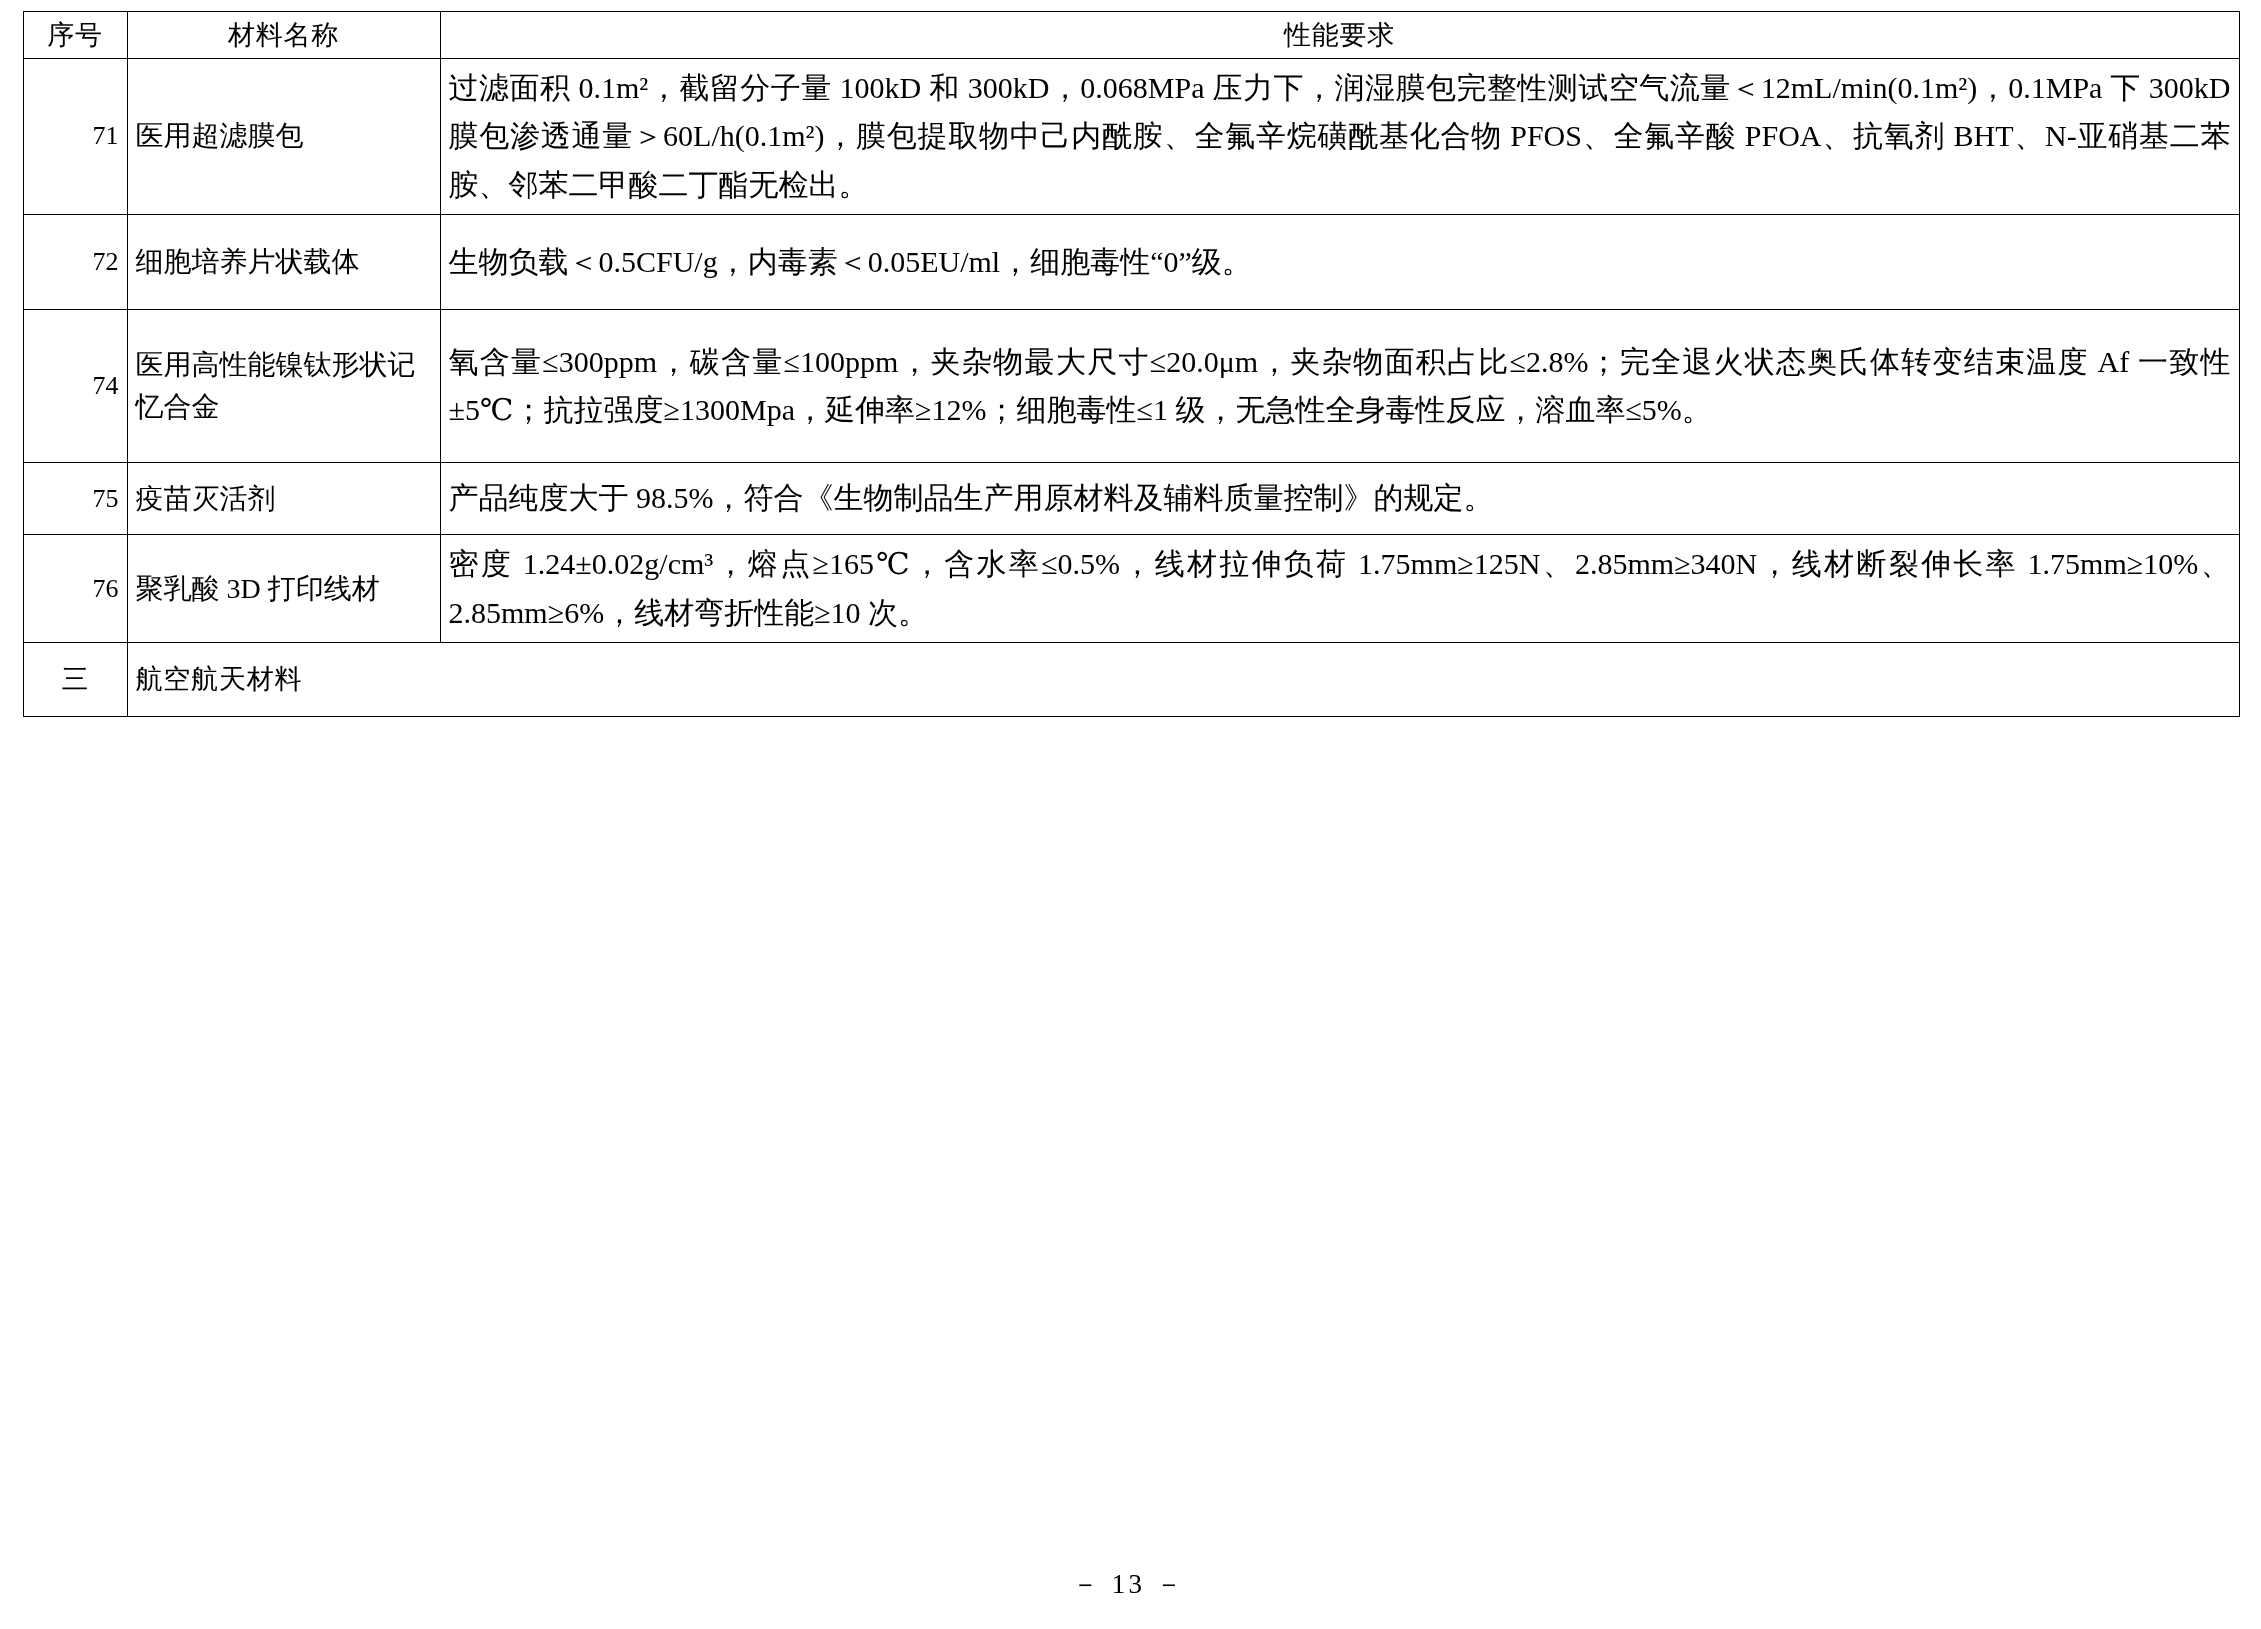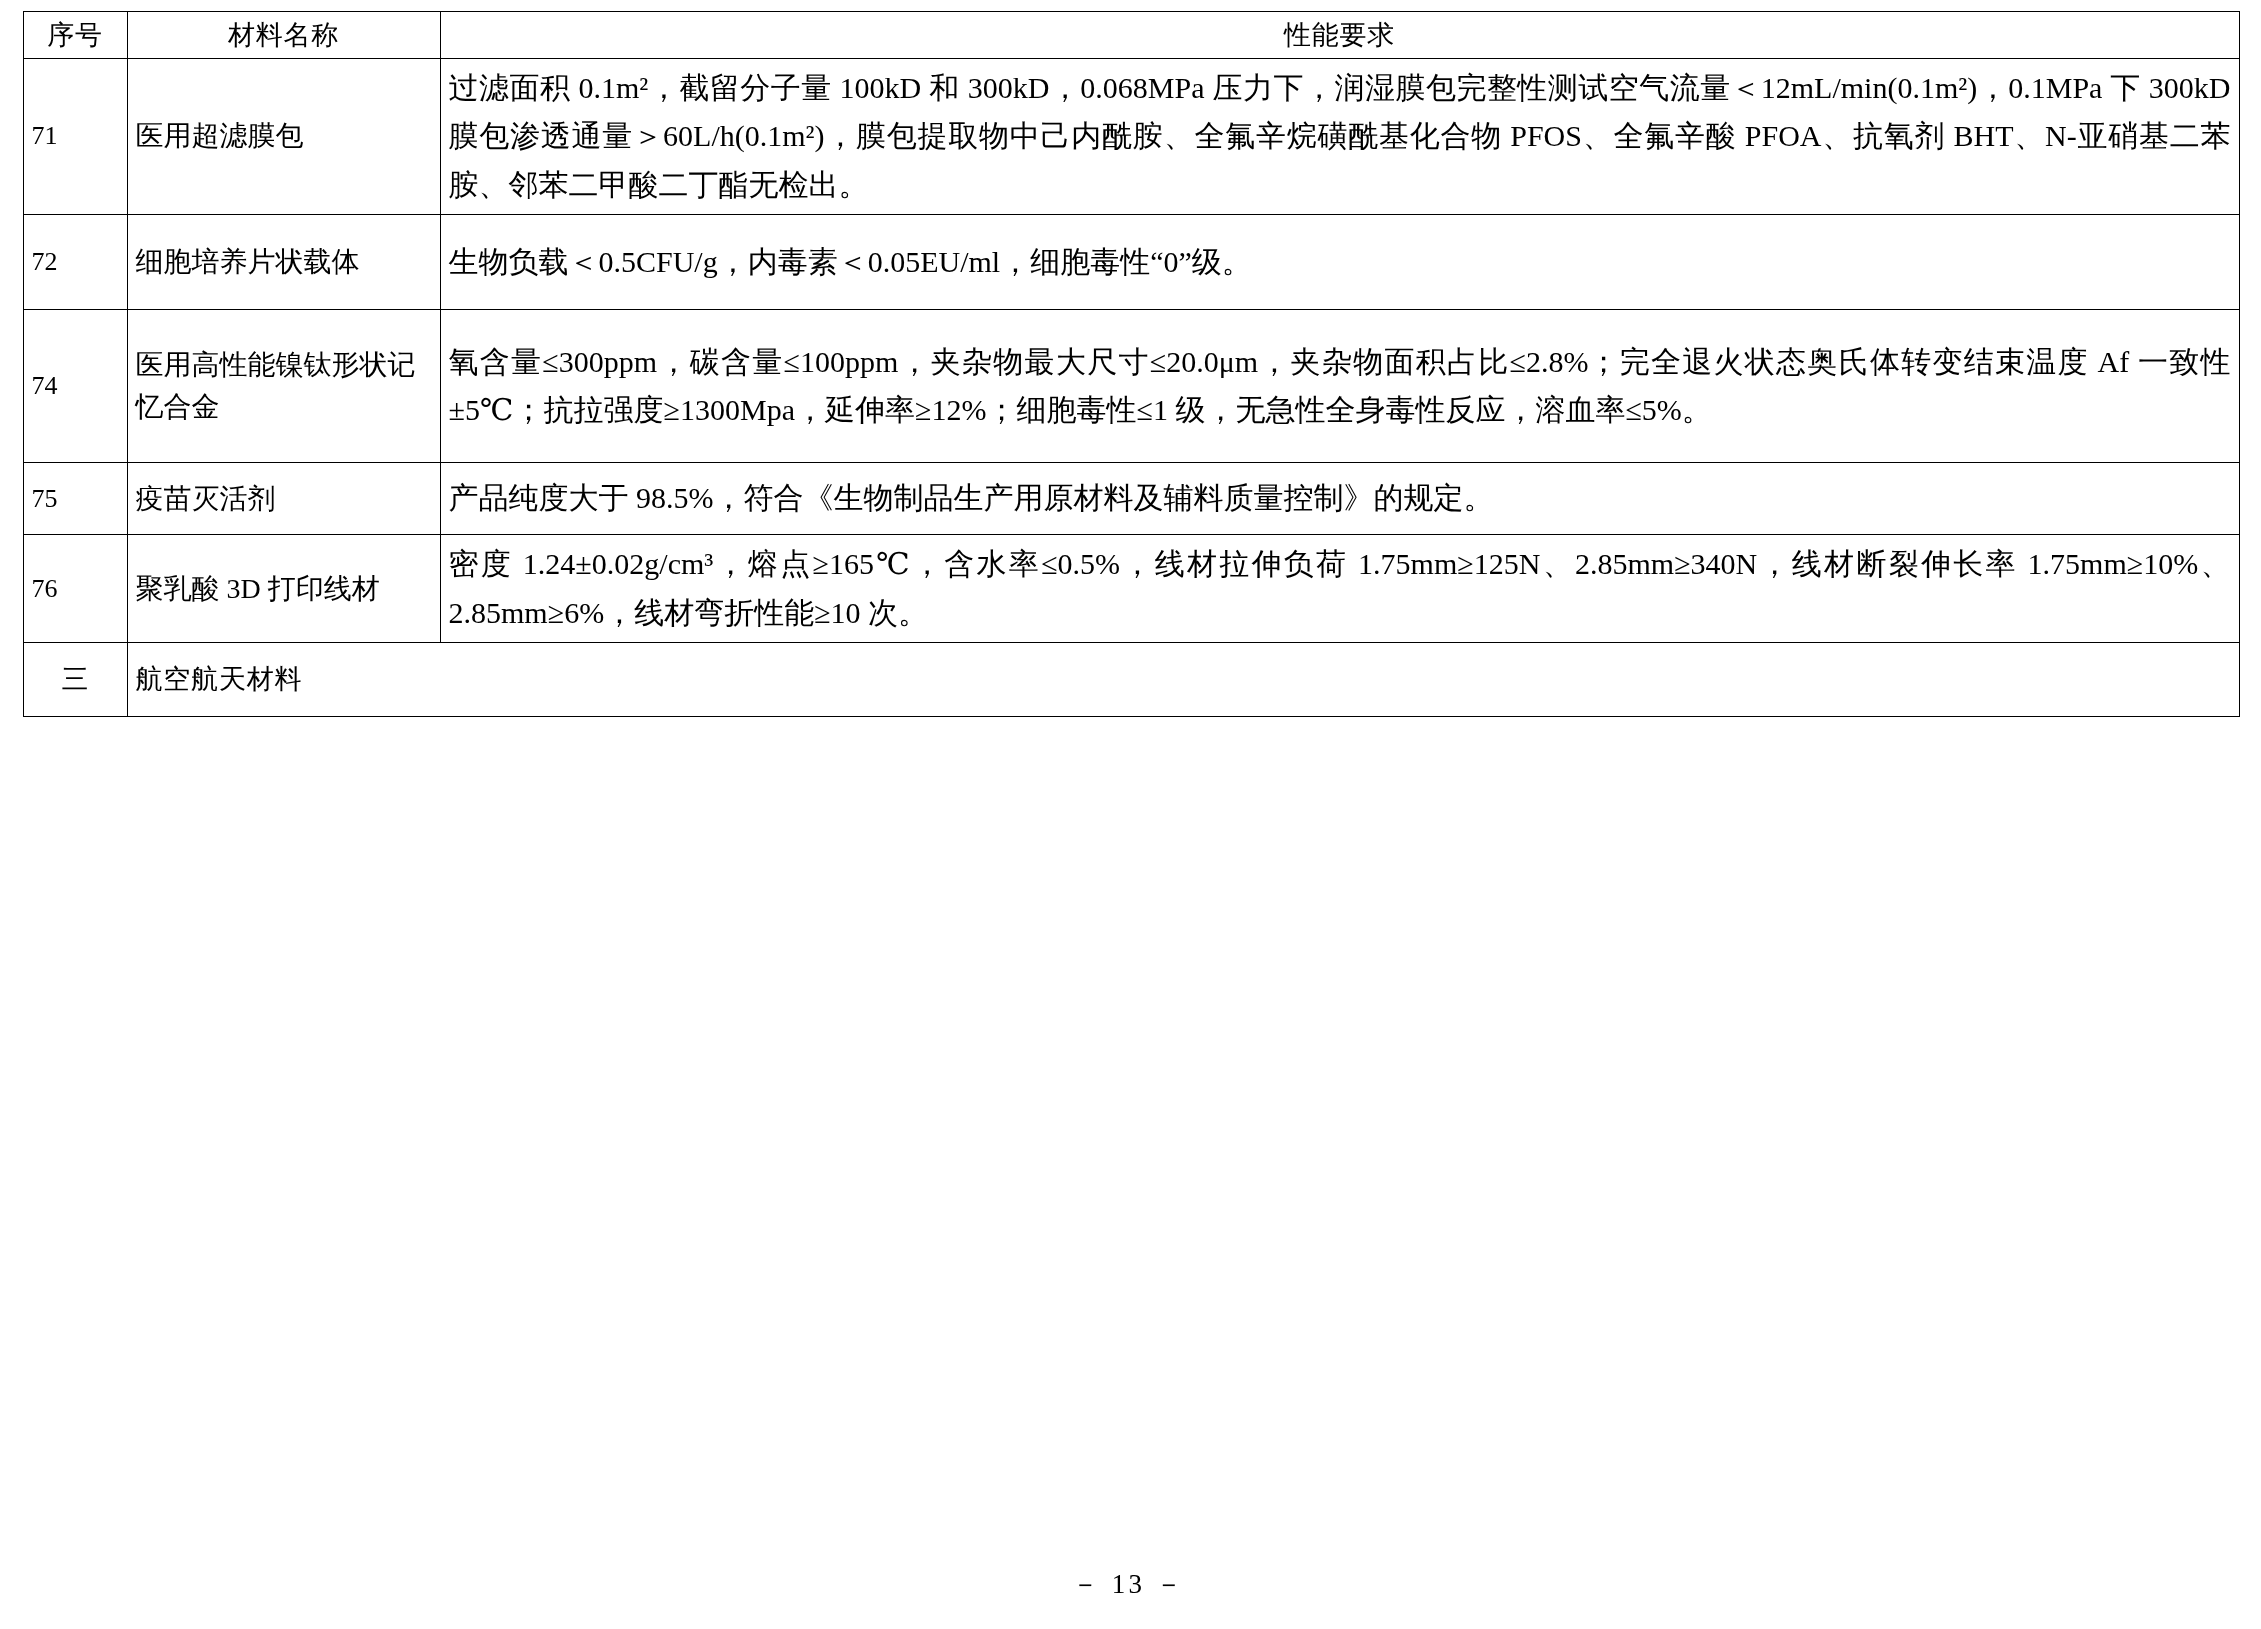--- a/index.html
+++ b/index.html
@@ -39,21 +39,21 @@
 
   thead td {
     text-align: center;
     font-family: "DejaVu Sans", "Liberation Sans", sans-serif;
     font-size: 27px;
     font-weight: bold;
     letter-spacing: 0.8px;
     padding: 9.6px 6.4px;
   }
   td.no {
-    text-align: left;
+    text-align: right;
     font-size: 26px;
     font-family: "Liberation Serif", serif;
   }
   td.name {
     font-size: 28px;
     line-height: 1.5;
     text-align: left;
     padding-left: 11.2px;
     padding-right: 4.8px;
   }

